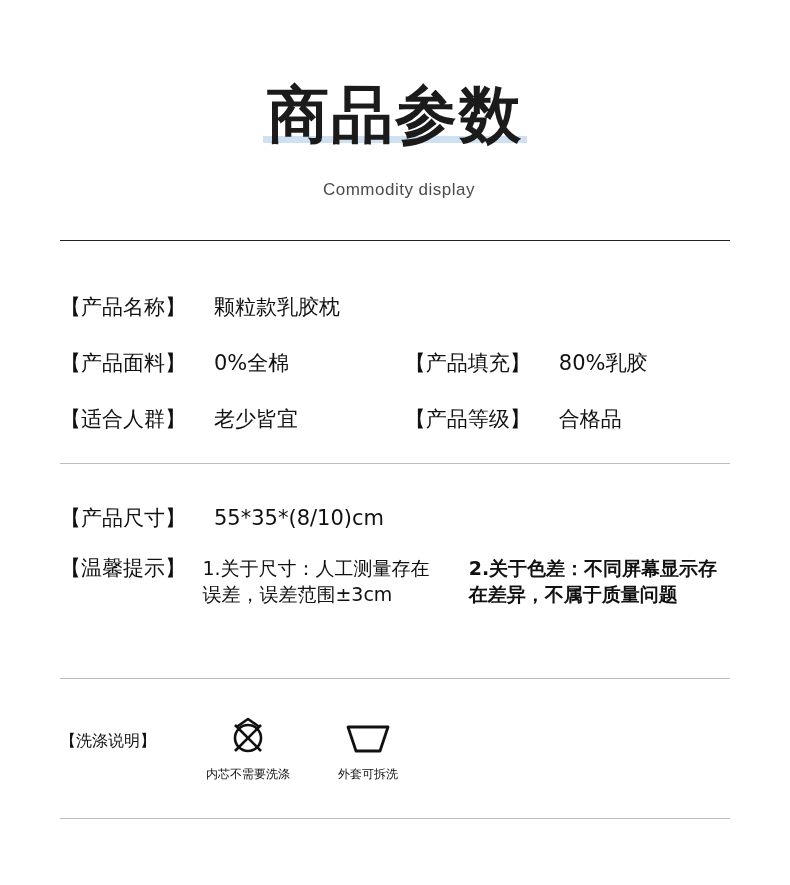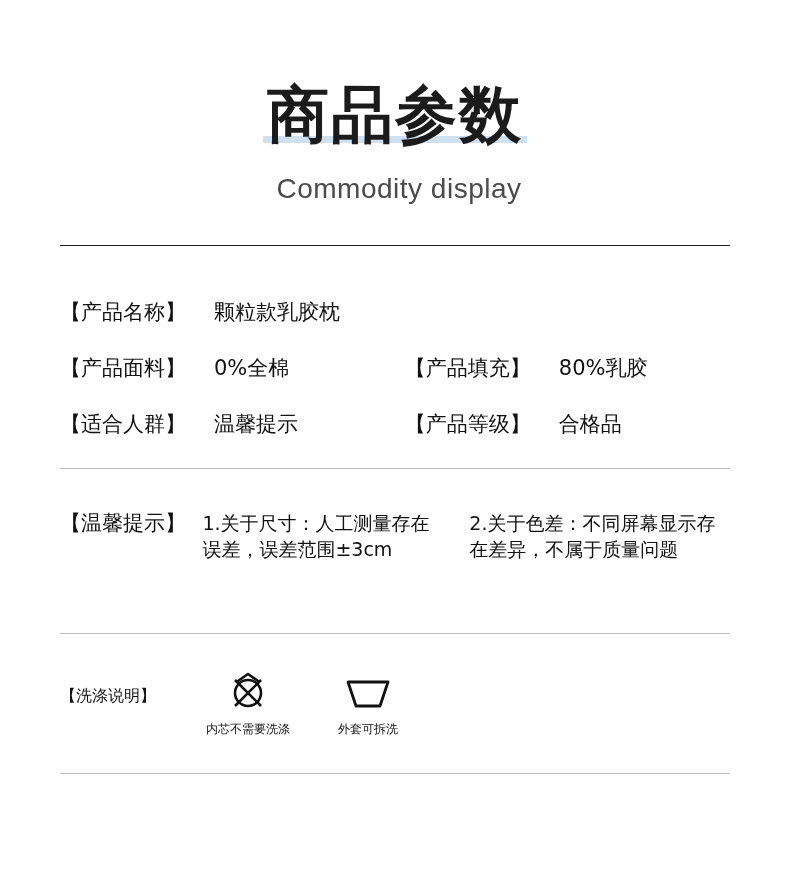--- a/index.html
+++ b/index.html
@@ -45,22 +45,22 @@
   .title-underline {
     position: absolute;
     left: -4px;
     right: -4px;
     bottom: 4px;
     height: 7px;
     background: #cfe0f0;
     z-index: 1;
   }
   .sub-title {
-    margin-top: 26px;
-    font-size: 28px;
+    margin-top: 33px;
+    font-size: 17px;
     letter-spacing: 0.5px;
     color: #4b4b4b;
     font-family: "Liberation Sans", sans-serif;
     padding-left: 8px;
   }
 
   
   .rule {
     height: 1px;
     background: #222222;
@@ -110,21 +110,21 @@
   .tip-lines {
     display: flex;
     flex-direction: row;
   }
   .tip-line {
     font-size: 19px;
     color: #111111;
     margin-bottom: 16px;
     font-family: "DejaVu Sans", "Liberation Sans", sans-serif;
   }
-  .tip-line:last-child { margin-bottom: 16px; }
+  .tip-line:last-child { margin-bottom: 16px; font-weight: bold; }
   .tip-line.indent { margin-left: 28px; }
 
   
   .sec3 {
     padding-top: 34px;
     display: flex;
     align-items: flex-start;
   }
   .wash-label {
     font-size: 16px;
@@ -196,36 +196,43 @@
         <span class="label">【产品填充】</span>
         <span class="gap-md"></span>
         <span class="value">80%乳胶</span>
       </div>
     </div>
 
     <div class="spec-row">
       <div class="cell col-a">
         <span class="label">【适合人群】</span>
         <span class="gap-md"></span>
-        <span class="value">温馨提示</span>
+        <span class="value">老少皆宜</span>
       </div>
       <div class="cell col-b">
         <span class="label">【产品等级】</span>
         <span class="gap-md"></span>
         <span class="value">合格品</span>
       </div>
     </div>
 
   </div>
 
   <div class="spacer-2"></div>
   <div class="rule thin"></div>
 
   <div class="spec-block sec2">
 
+    <div class="spec-row">
+      <div class="cell">
+        <span class="label">【产品尺寸】</span>
+        <span class="gap-md"></span>
+        <span class="value">55*35*(8/10)cm</span>
+      </div>
+    </div>
 
     <div class="spec-row">
       <span class="label">【温馨提示】</span>
       <span class="gap-md"></span>
       <div class="tip-lines">
         <div class="tip-line">1.关于尺寸：人工测量存在误差，误差范围±3cm</div>
         <div class="tip-line indent">2.关于色差：不同屏幕显示存在差异，不属于质量问题</div>
       </div>
     </div>
 

